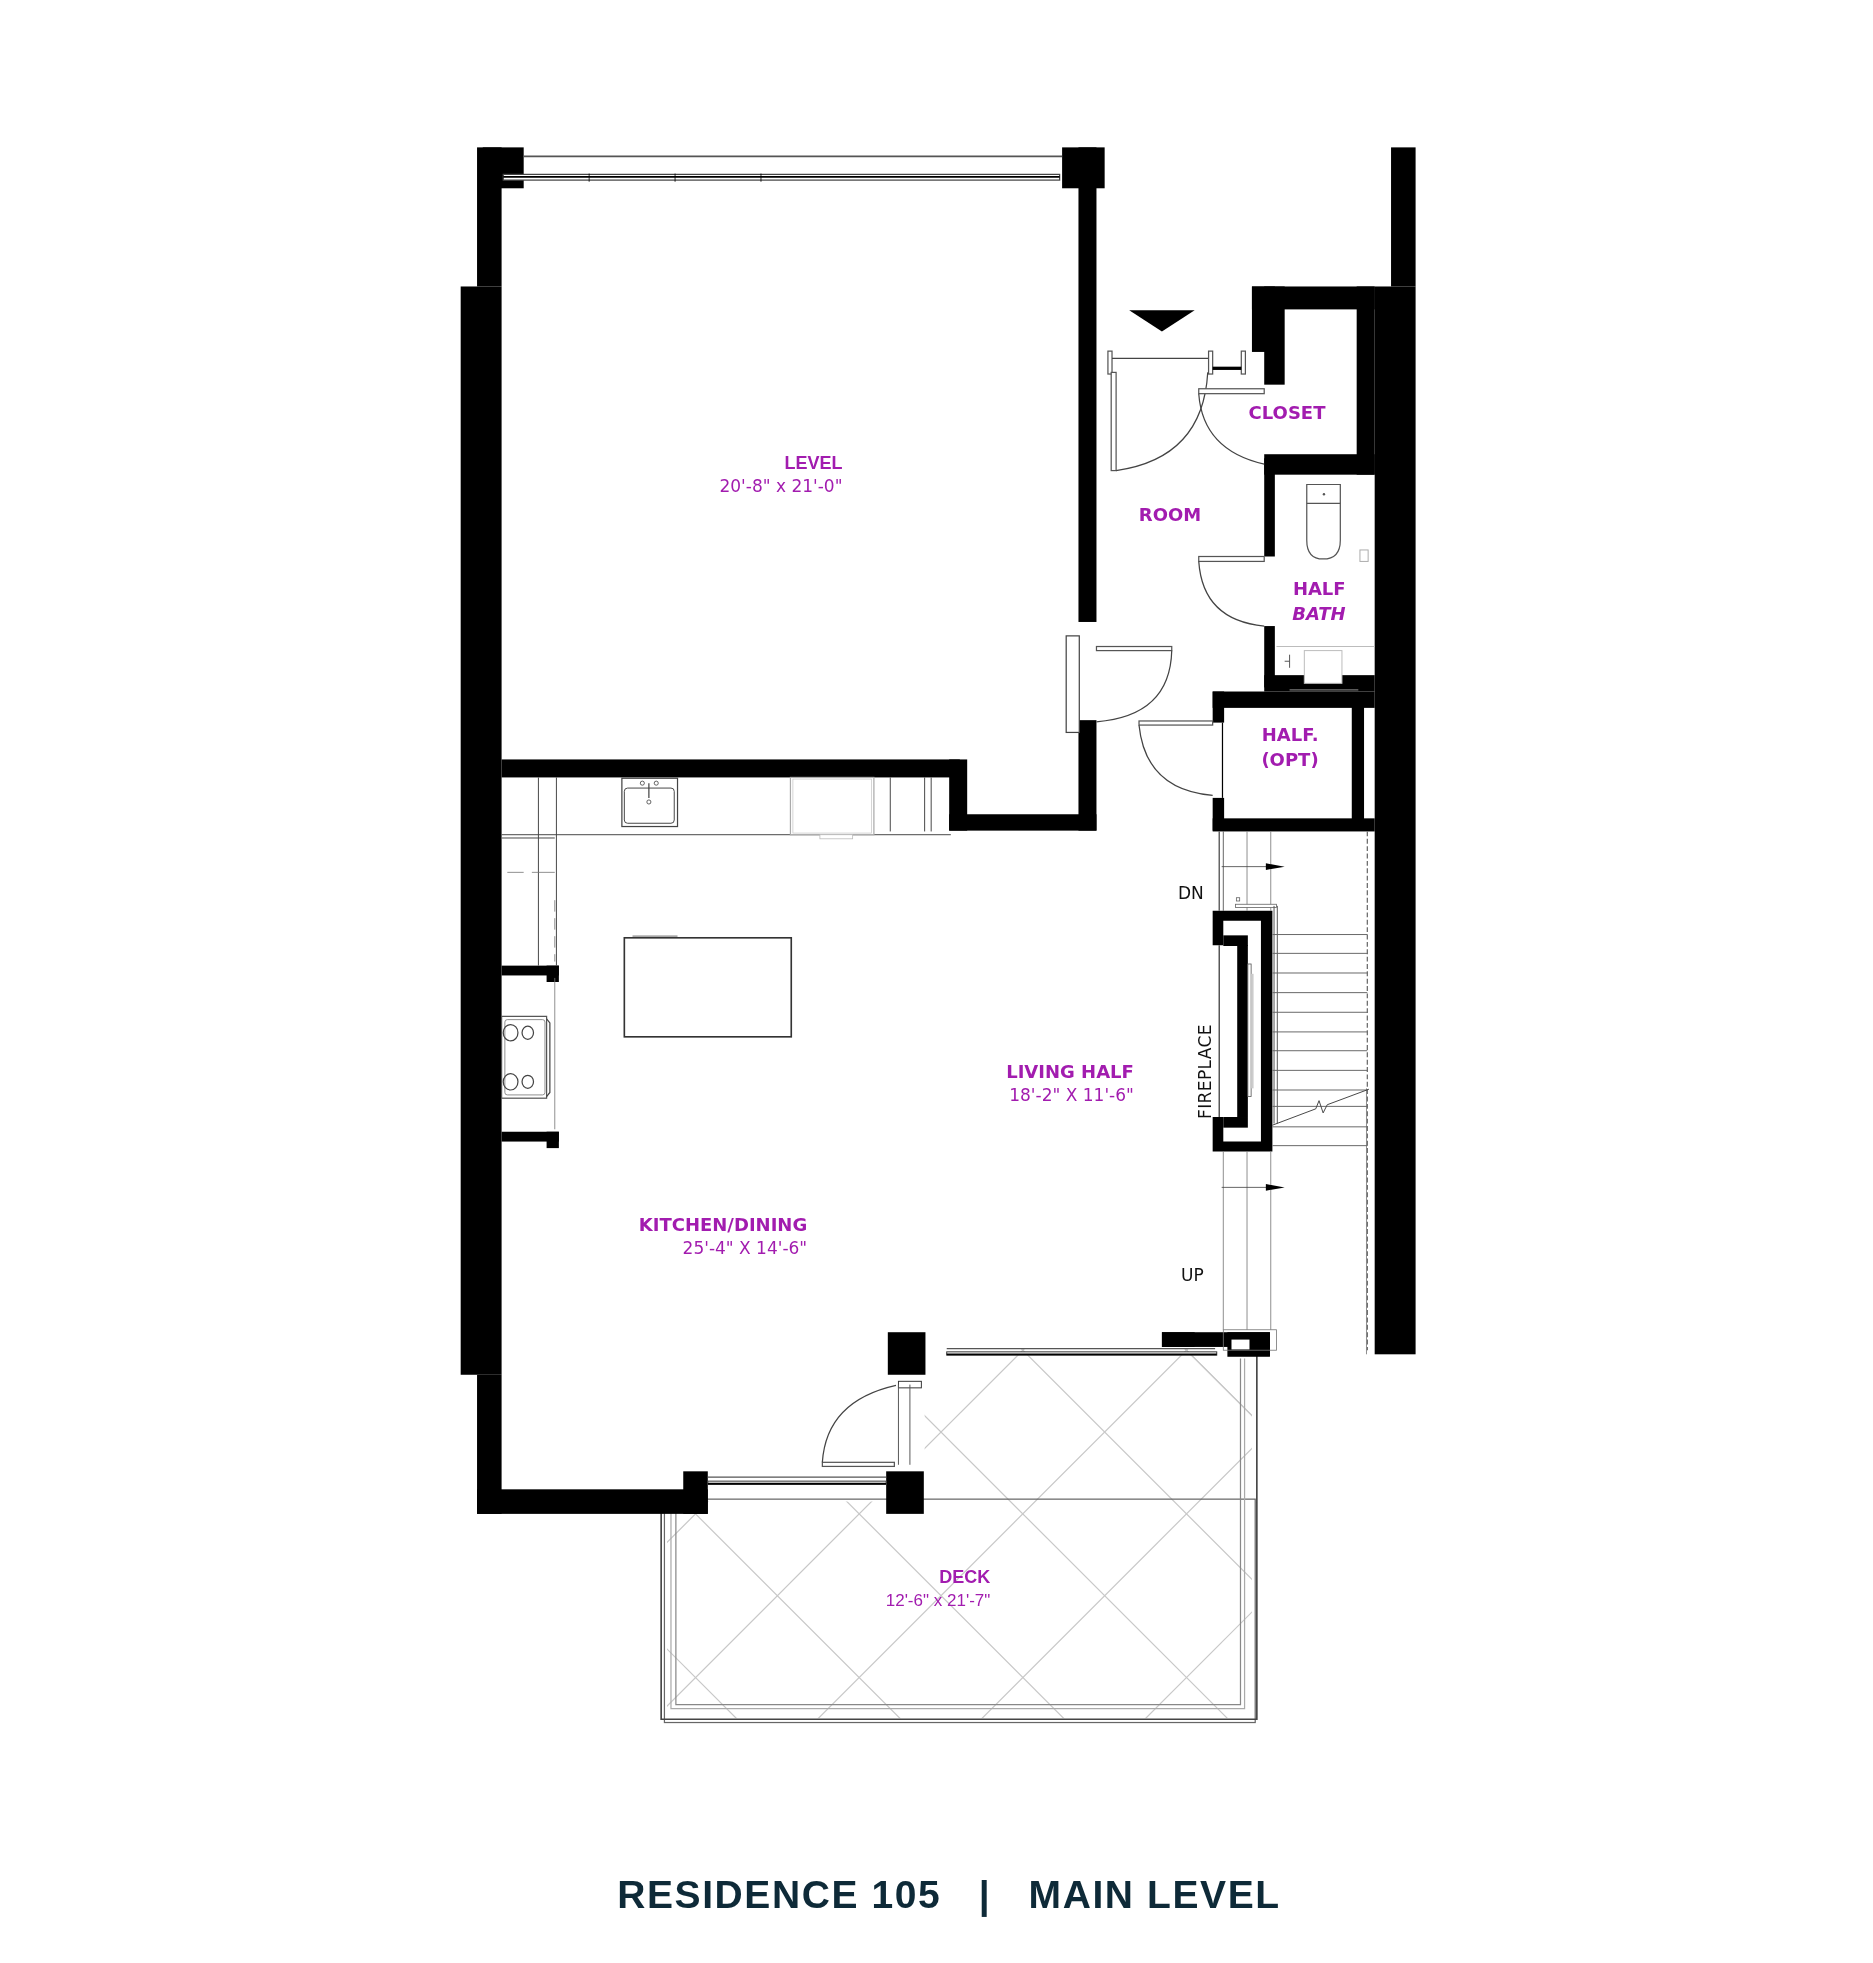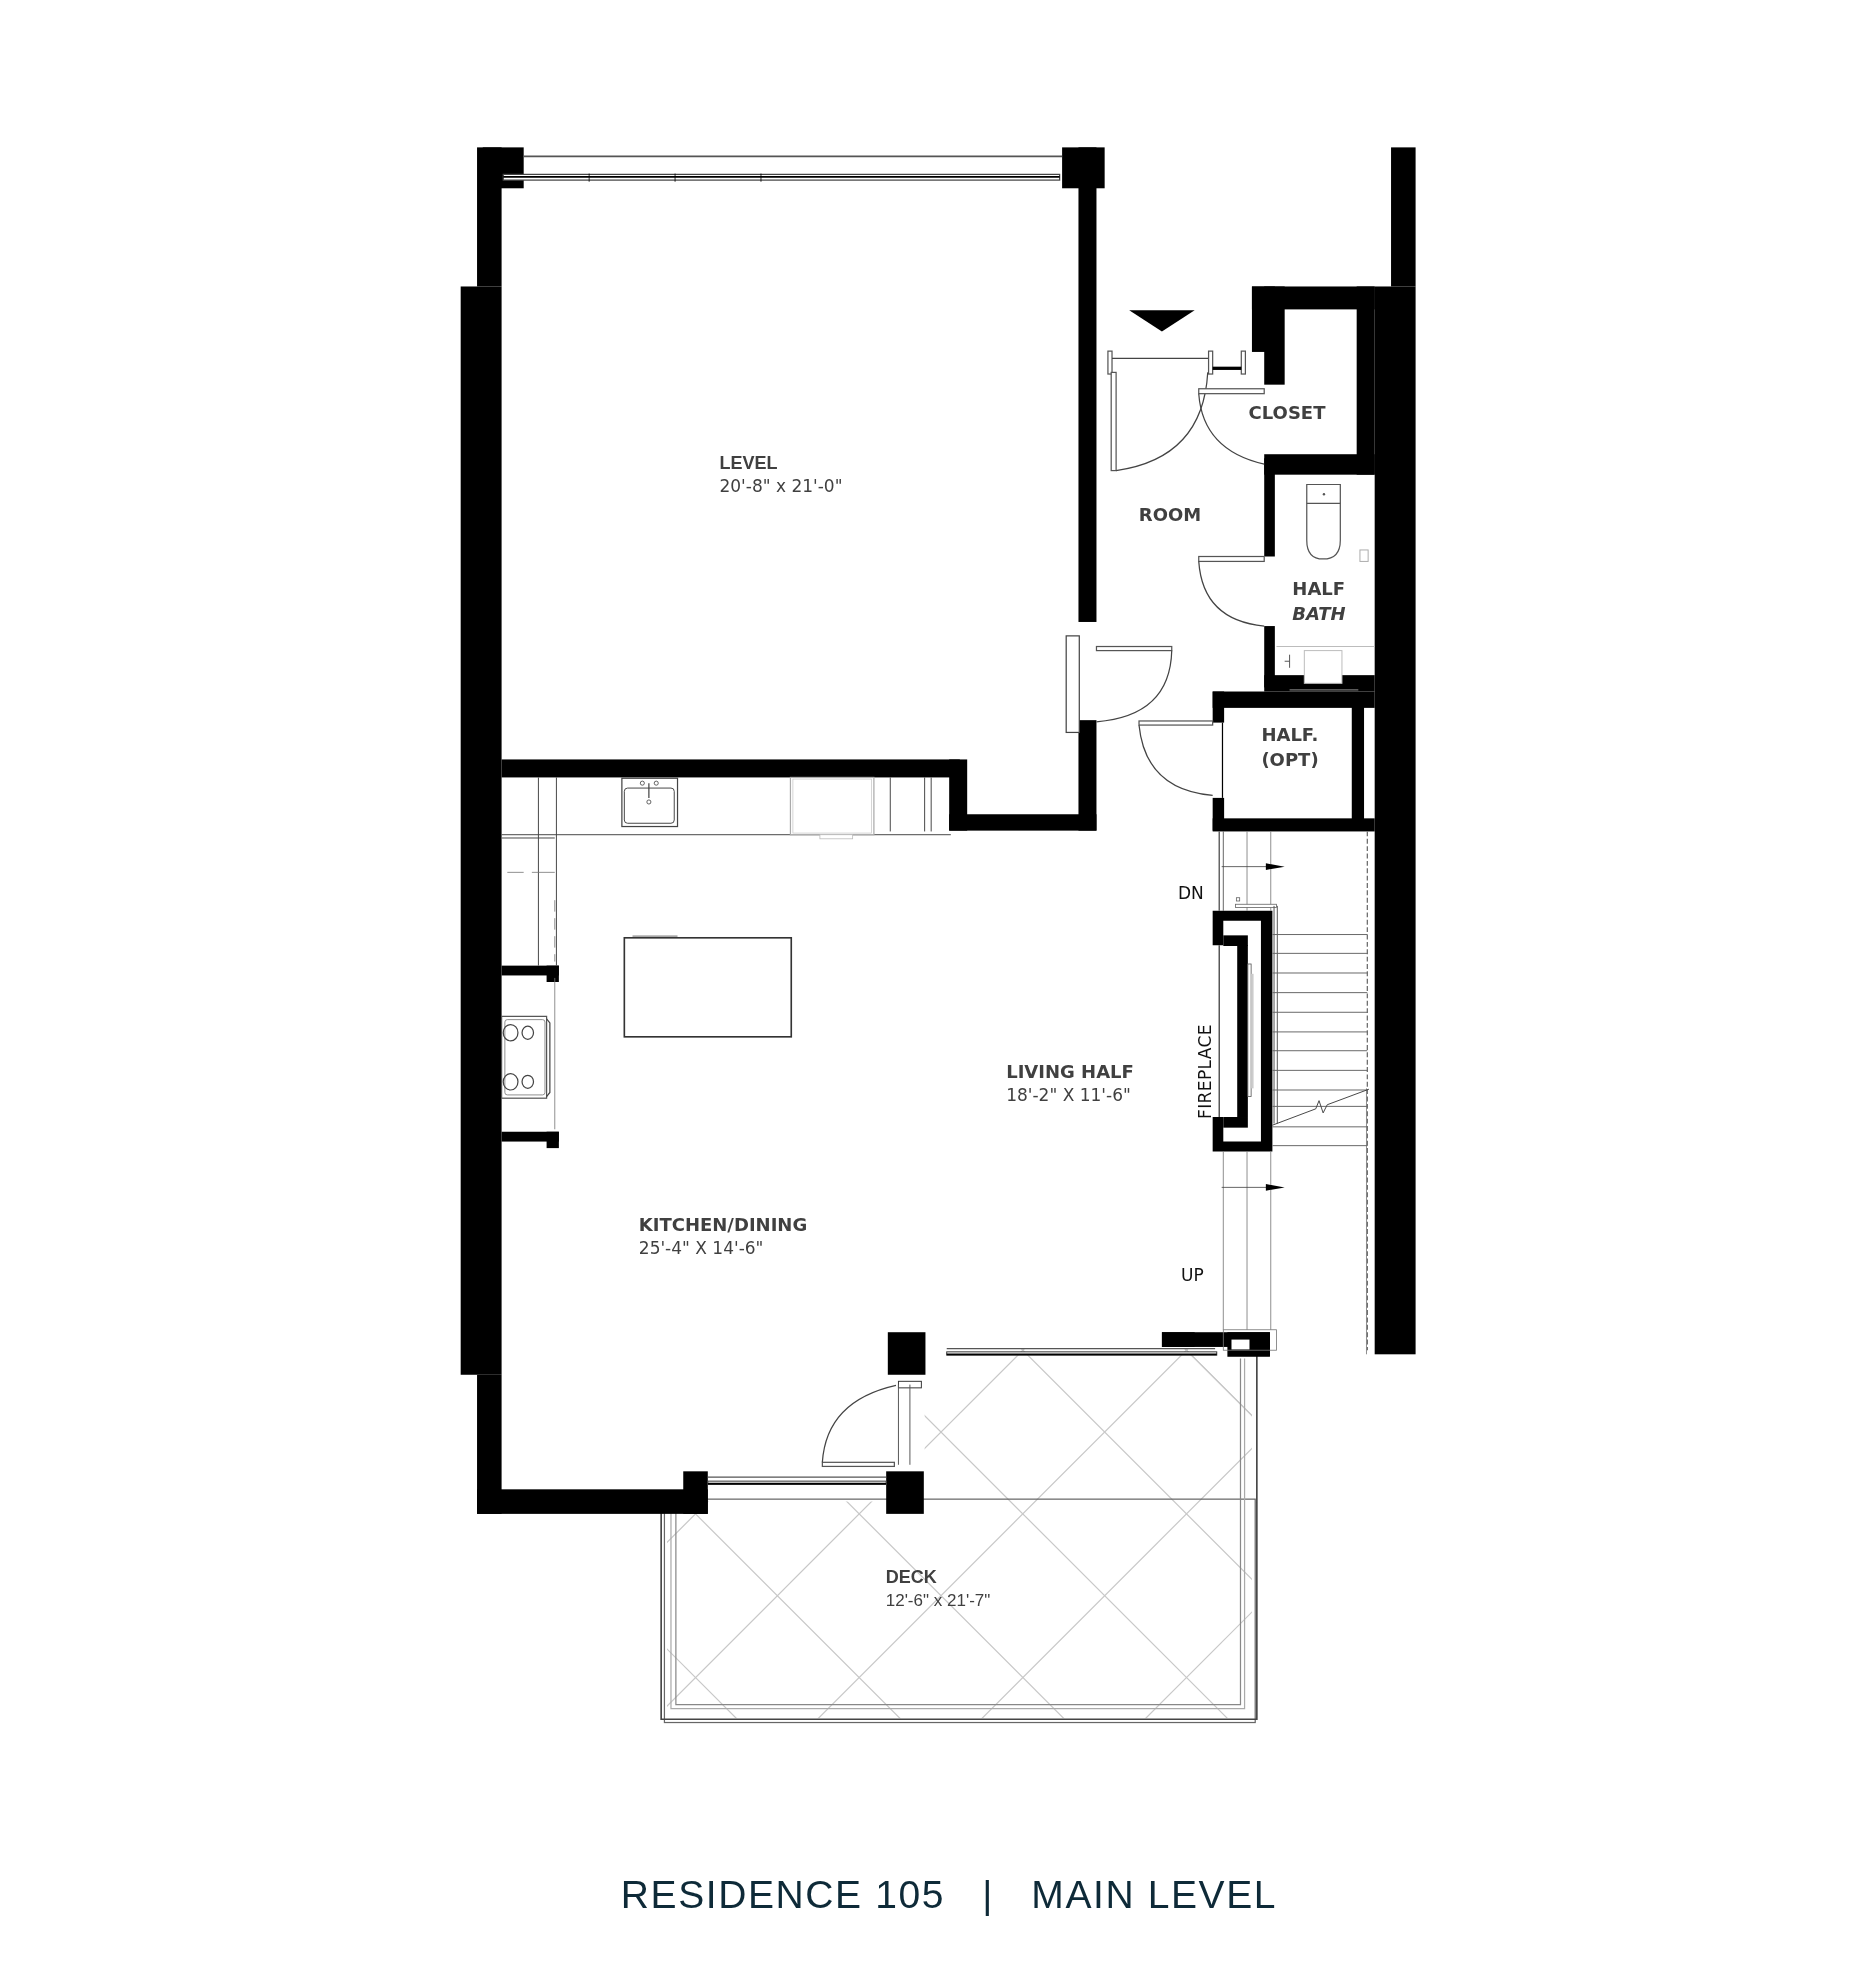--- a/index.html
+++ b/index.html
@@ -3,38 +3,38 @@
 <meta charset="utf-8">
 <style>
   html, body { margin: 0; padding: 0; background: #ffffff; }
   body { width: 1873px; height: 1964px; position: relative; overflow: hidden; }
   #plan { position: absolute; left: 0; top: 0; width: 1873px; height: 1964px; }
   .wall { fill: #000000; }
   .thin { stroke: #444; stroke-width: 1.5; fill: none; }
   .tile { stroke: #c8c8c8; stroke-width: 1.5; fill: none; }
   .fixture { stroke: #555; stroke-width: 1.5; fill: #fff; }
   .room-label {
-    position: absolute; text-align: left; color: #404040;
+    position: absolute; text-align: right; color: #a21caf;
     font-family: "DejaVu Sans", sans-serif; font-weight: bold; font-size: 18px;
     line-height: 24.5px; white-space: nowrap; transform: translateX(-50%);
   }
   .room-label.arial { font-family: "Liberation Sans", sans-serif; font-size: 18px; }
   .room-dim {
     display: block; font-weight: normal; font-size: 17px; line-height: 21px;
   }
   .stair-text {
     position: absolute; font-family: "DejaVu Sans", sans-serif; font-size: 17px; color: #111;
   }
   .fireplace-text {
     position: absolute; font-family: "DejaVu Sans", sans-serif; font-size: 17px; color: #111;
     transform: rotate(-90deg); transform-origin: center center; white-space: nowrap; letter-spacing: 0.4px;
   }
   #footer-title {
     position: absolute; left: 0; width: 1873px; top: 1829px; text-align: center;
-    font-family: "Liberation Sans", sans-serif; font-size: 39px; font-weight: normal;
+    font-family: "Liberation Sans", sans-serif; font-size: 39px; font-weight: bold;
     color: #0e2a38; letter-spacing: 1.6px; white-space: pre;
   }
 </style>
 </head>
 <body>
 
 <svg id="plan" viewBox="0 0 2289 2400" xmlns="http://www.w3.org/2000/svg">
 
   <defs>
     <clipPath id="deckClip">

